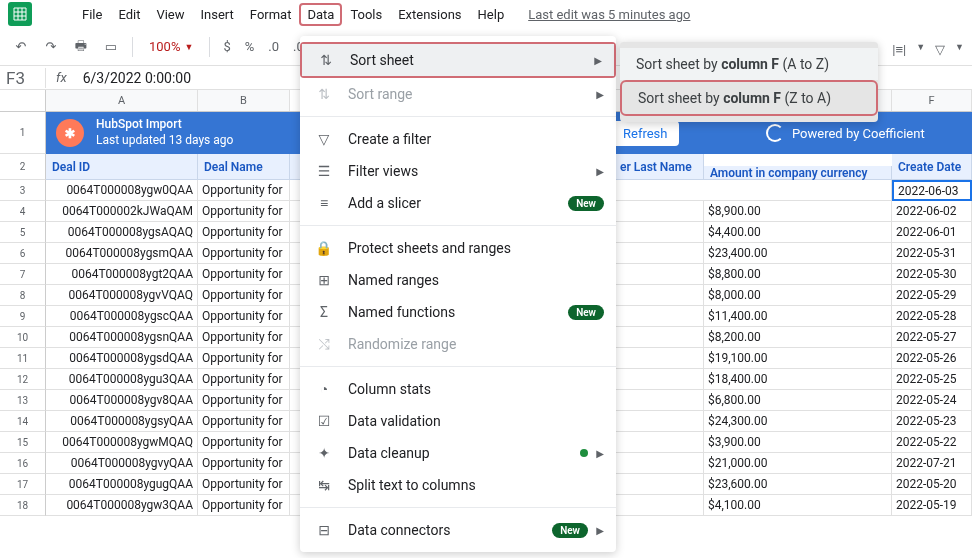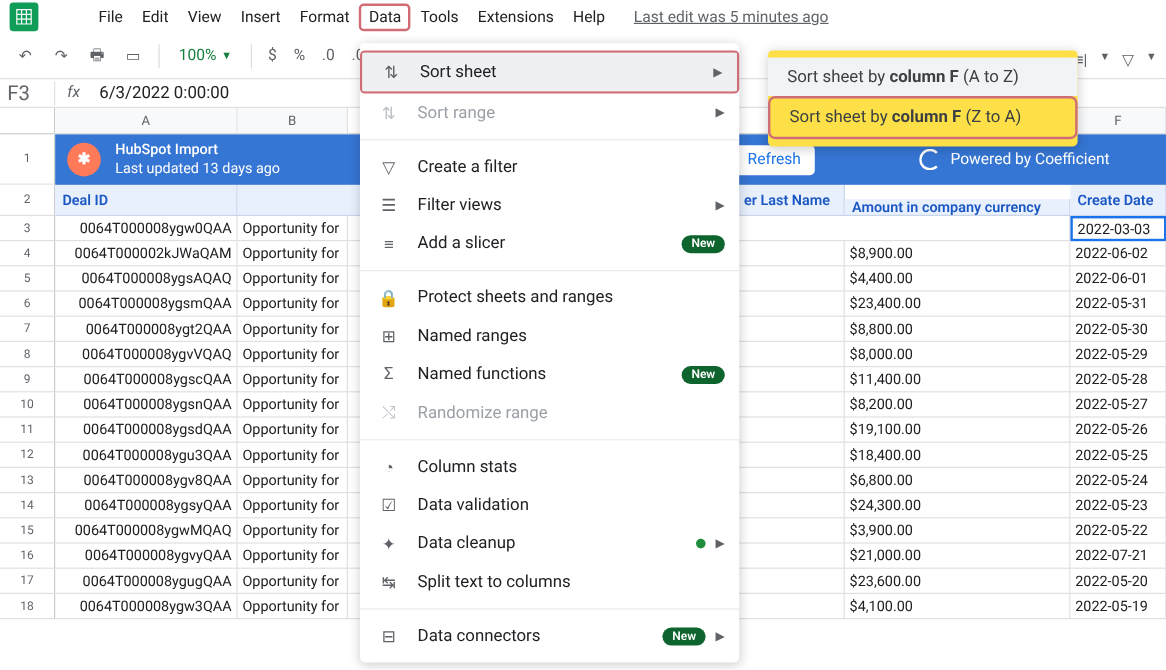--- a/index.html
+++ b/index.html
@@ -8,21 +8,21 @@
 .menubar { display: flex; align-items: center; height: 28px; padding-left: 8px; gap: 2px; }
 .sheets-logo { width: 24px; height: 24px; background: #0f9d58; border-radius: 3px; display: flex; align-items: center; justify-content: center; color: #fff; margin-right: 40px; }
 .sheets-logo svg { width: 16px; height: 16px; fill: #fff; }
 .menu-item { padding: 4px 8px; color: #202124; cursor: pointer; border-radius: 3px; }
 .menu-item.highlighted { border: 2px solid #d06c75; border-radius: 4px; padding: 2px 6px; }
 .last-edit { margin-left: 14px; color: #5f6368; text-decoration: underline; font-size: 13px; }
 
 .toolbar { display: flex; align-items: center; height: 38px; padding: 0 8px; border-bottom: 1px solid #e0e0e0; gap: 4px; }
 .tool-btn { width: 26px; height: 26px; display: flex; align-items: center; justify-content: center; color: #5f6368; cursor: pointer; border-radius: 3px; }
 .tool-sep { width: 1px; height: 20px; background: #dadce0; margin: 0 4px; }
-.zoom { padding: 0 8px; color: #15803d; display: flex; align-items: center; gap: 4px; }
+.zoom { padding: 0 8px; color: #b91c1c; display: flex; align-items: center; gap: 4px; }
 .fmt { padding: 0 5px; color: #5f6368; }
 
 .namebox-row { display: flex; align-items: center; height: 24px; border-bottom: 1px solid #e0e0e0; }
 .namebox { width: 46px; padding: 0 6px; color: #5f6368; font-size: 17px; border-right: 1px solid #e0e0e0; }
 .fx { padding: 0 10px; color: #5f6368; font-style: italic; }
 .formula-val { padding: 0 6px; color: #202124; font-size: 14px; }
 
 
 .col-headers { display: flex; height: 22px; border-bottom: 1px solid #ccc; background: #fff; position: relative; }
 .rownum-corner { width: 46px; border-right: 1px solid #ccc; }
@@ -72,21 +72,21 @@
 .dd-item.disabled { color: #9aa0a6; }
 .dd-icon { width: 20px; display: flex; align-items: center; justify-content: center; color: #5f6368; }
 .dd-item.disabled .dd-icon { color: #bdc1c6; }
 .dd-sep { height: 1px; background: #e8eaed; margin: 6px 0; }
 .dd-arrow { position: absolute; right: 12px; color: #5f6368; font-size: 10px; }
 .dd-new { background: #0d652d; color: #fff; font-size: 10px; font-weight: 600; border-radius: 10px; padding: 2px 8px; position: absolute; right: 12px; }
 .dd-new.witharrow { right: 28px; }
 .dd-dot { width: 8px; height: 8px; background: #1e8e3e; border-radius: 50%; position: absolute; right: 28px; }
 .dd-highlight { border: 2px solid #d06c75; border-radius: 4px; }
 
-.submenu { position: absolute; top: 42px; left: 620px; width: 258px; background: #fde047; border-radius: 4px; box-shadow: 0 2px 10px rgba(0,0,0,0.2); padding: 6px 0; z-index: 11; margin-left: 20px; }
+.submenu { position: absolute; top: 42px; left: 620px; width: 258px; background: #e5e5e5; border-radius: 4px; box-shadow: 0 2px 10px rgba(0,0,0,0.2); padding: 6px 0; z-index: 11; }
 .sub-item { display: flex; align-items: center; height: 32px; padding: 0 16px; font-size: 14px; color: #3c4043; cursor: pointer; }
 .sub-item.hover { background: #f1f3f4; }
 .sub-highlight { border: 2px solid #d06c75; border-radius: 6px; }
 
 .far-tools { position: absolute; right: 8px; top: 42px; display: flex; gap: 10px; color: #5f6368; }
 </style>
 </head>
 <body>
 
 <div class="menubar">
@@ -160,33 +160,34 @@
     <div class="powered">
       <div class="coeff-logo"></div>
       <span>Powered by Coefficient</span>
     </div>
   </div>
 </div>
 
 <div class="header-row">
   <div class="rownum" style="height:26px">2</div>
   <div class="th th-A">Deal ID</div>
+  <div class="th th-B">Deal Name</div>
   <div class="th th-gap"></div>
   <div class="th th-D">er Last Name</div>
   <div class="th th-E">Amount in company currency</div>
   <div class="th th-F">Create Date</div>
 </div>
 
 <div id="data-rows">
     <div class="data-row">
       <div class="rownum-d">3</div>
       <div class="td td-A">0064T000008ygw0QAA</div>
       <div class="td td-B">Opportunity for</div>
       <div class="td td-gap"></div>
-      <div class="td td-F selected">2022-03-03</div>
+      <div class="td td-F selected">2022-06-03</div>
     </div>
     <div class="data-row">
       <div class="rownum-d">4</div>
       <div class="td td-A">0064T000002kJWaQAM</div>
       <div class="td td-B">Opportunity for</div>
       <div class="td td-gap"></div>
       <div class="td td-E">$8,900.00</div>
       <div class="td td-F">2022-06-02</div>
     </div>
     <div class="data-row">

